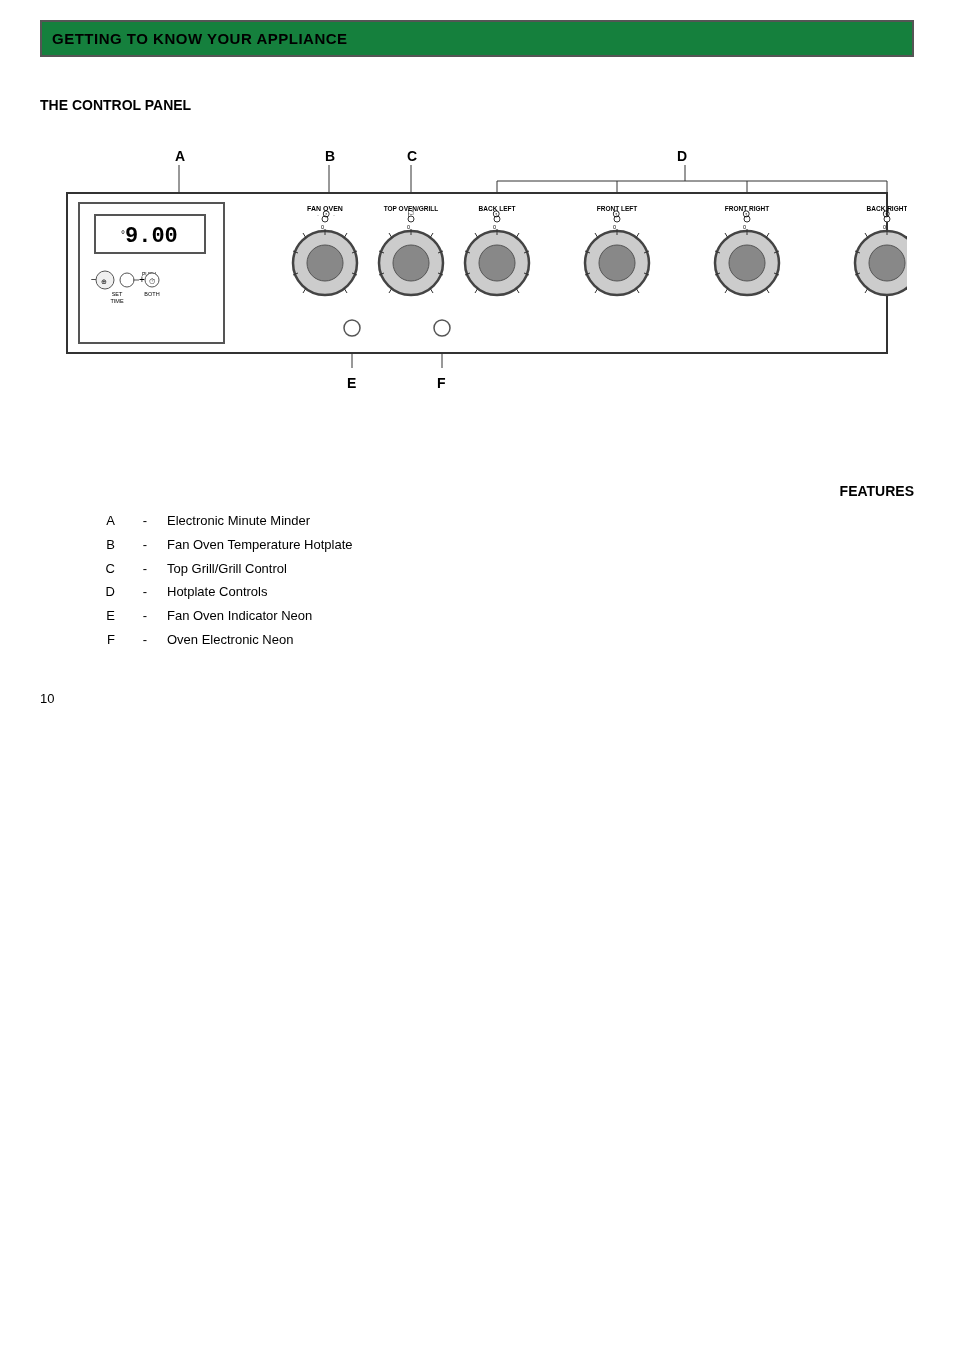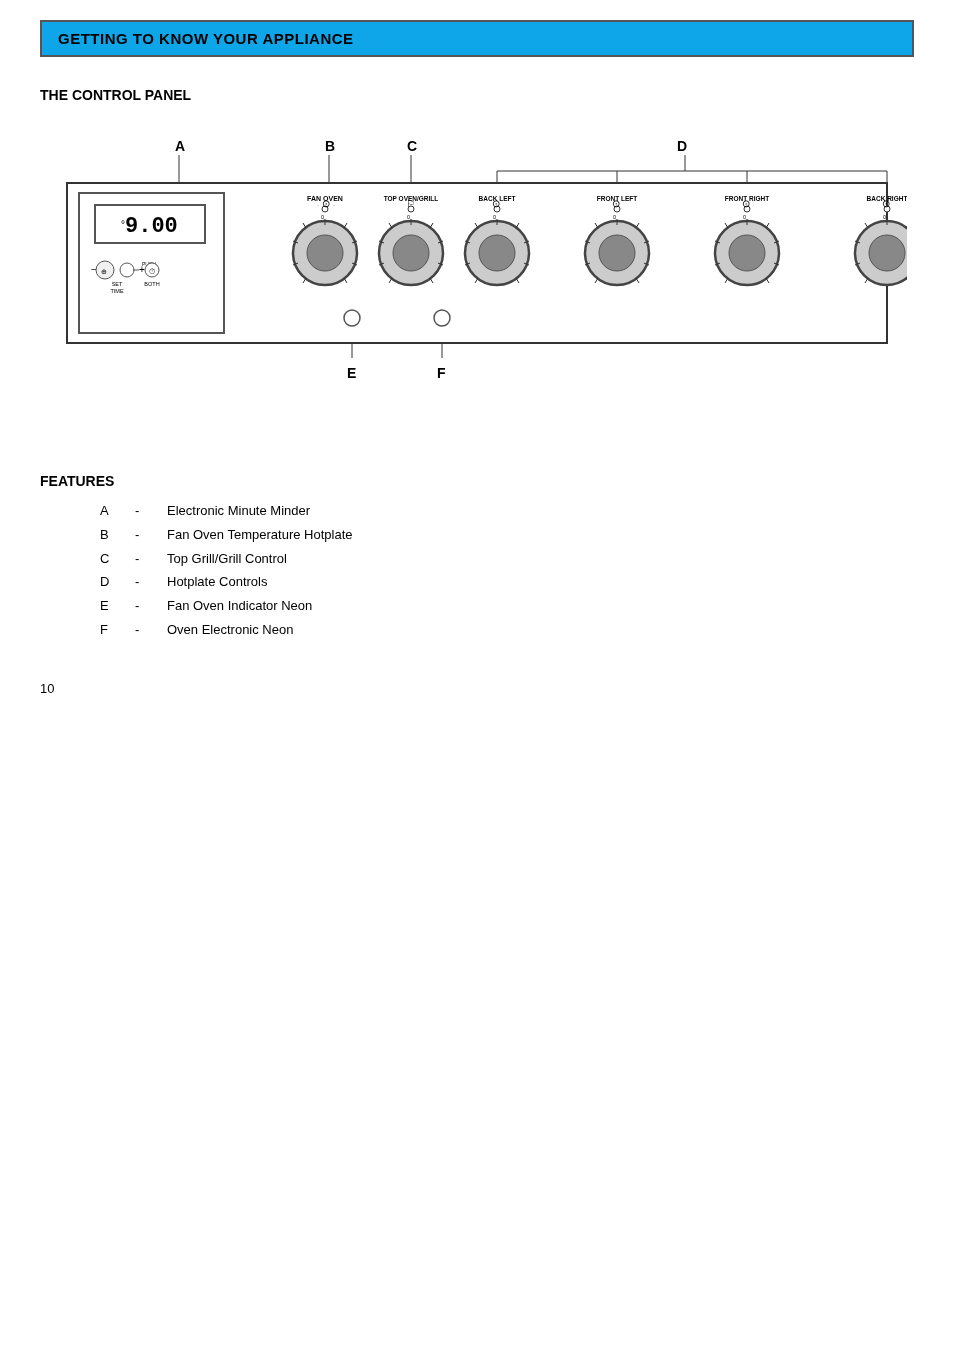--- a/index.html
+++ b/index.html
@@ -7,38 +7,39 @@
       background: #fff;
       font-family: Arial, sans-serif;
       font-size: 13px;
       color: #000;
       width: 954px;
       min-height: 1351px;
       padding: 20px 40px;
     }
 
     .page-header {
-      background: #0ea5e9;
+      background: #15803d;
       border: 2px solid #555;
-      padding: 8px 16px;
+      padding: 8px 10px;
       font-size: 15px;
       font-weight: bold;
       margin-bottom: 12px;
       letter-spacing: 0.5px;
     }
 
     .section-title {
       font-weight: bold;
       font-size: 14px;
       margin-bottom: 20px;
     }
 
     
     .features-section {
       margin-top: 20px;
+      text-align: right;
     }
     .features-title {
       font-weight: bold;
       font-size: 14px;
       margin-bottom: 12px;
     }
     .features-list {
       list-style: none;
       padding-left: 60px;
     }
@@ -73,21 +74,21 @@
 
     svg.panel-svg {
       display: block;
     }
   </style>
 </head>
 <body>
 
 <div class="page-header">GETTING TO KNOW YOUR APPLIANCE</div>
 
-<div style="margin-top: 30px;">
+<div style="margin-top: 40px;">
   <div class="section-title">THE CONTROL PANEL</div>
 
   <div class="diagram-container">
     <svg class="panel-svg" width="860" height="320" viewBox="0 0 860 320" xmlns="http://www.w3.org/2000/svg">
 
       <text x="128" y="28" font-size="14" font-weight="bold">A</text>
 
       <text x="278" y="28" font-size="14" font-weight="bold">B</text>
 
       <text x="360" y="28" font-size="14" font-weight="bold">C</text>

